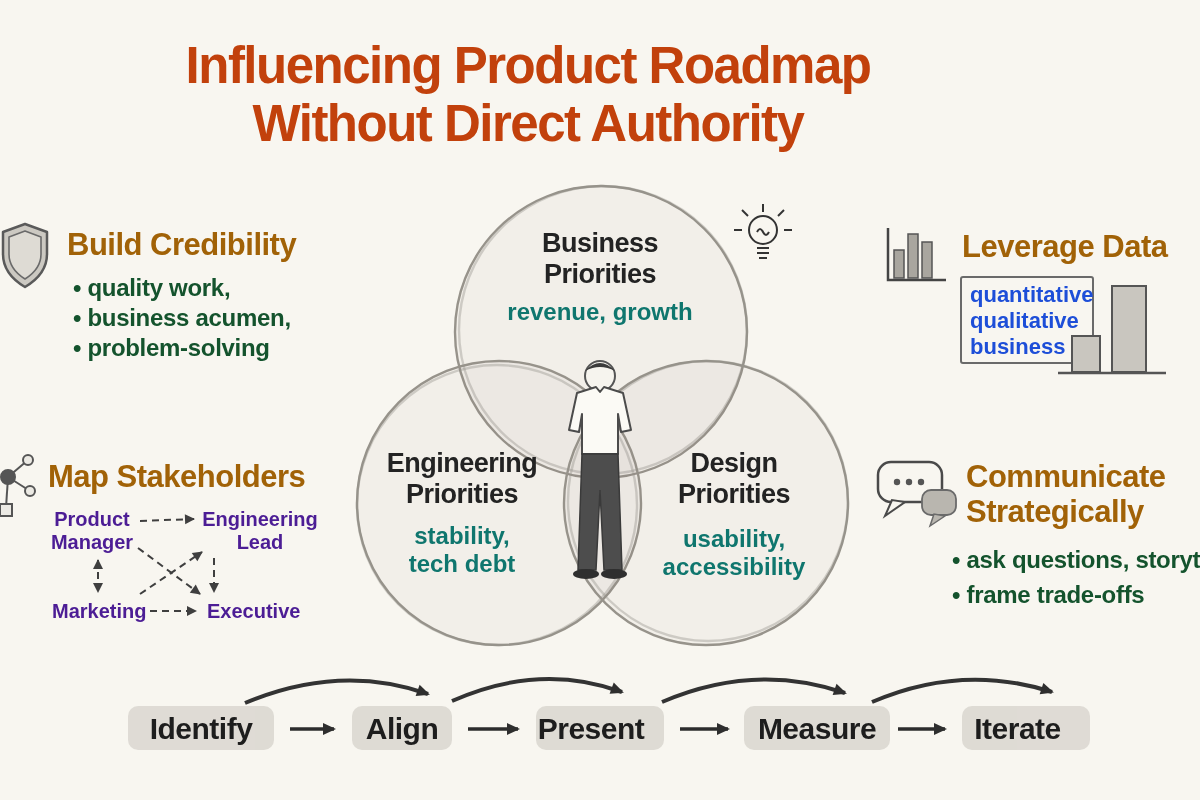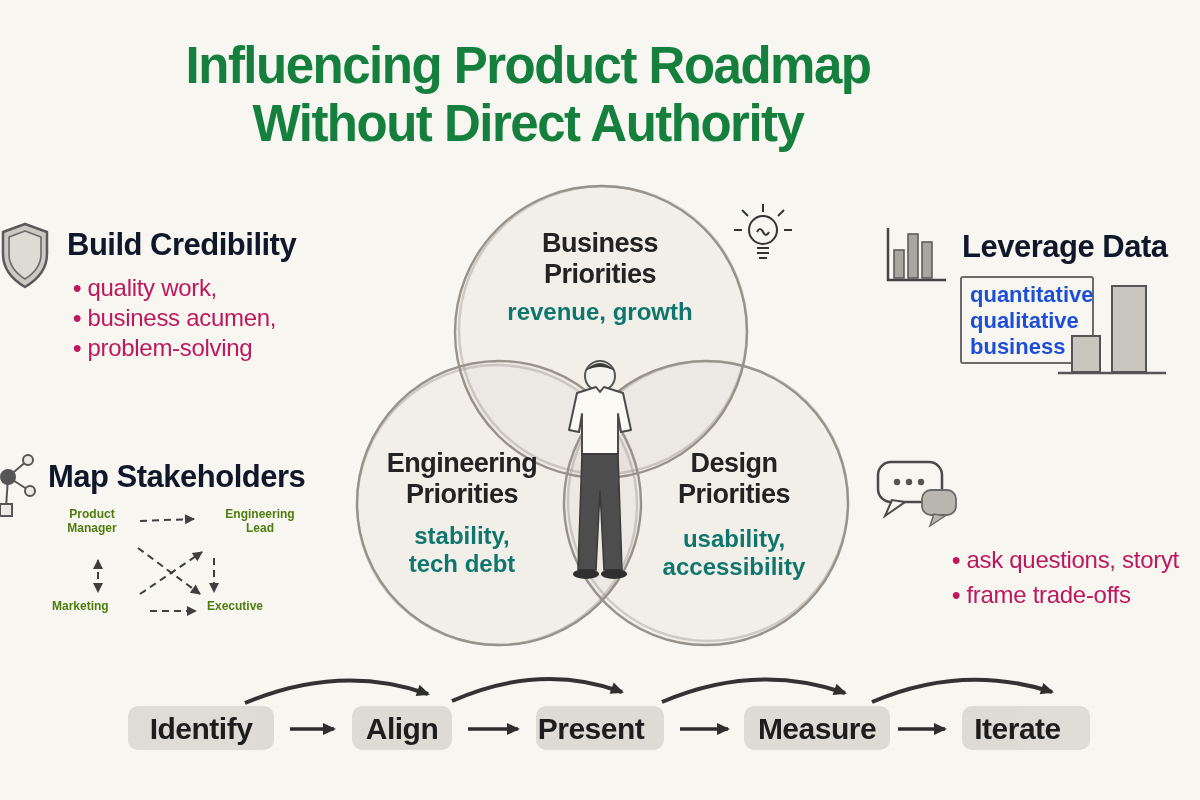--- a/index.html
+++ b/index.html
@@ -6,28 +6,28 @@
   #canvas{
     position:relative;width:1200px;height:800px;margin:0 auto;
     background:#f8f6f0;overflow:hidden;
     font-family:"Liberation Sans","DejaVu Sans",sans-serif;
     color:#262626;
   }
   #vector-layer{position:absolute;left:0;top:0;z-index:1;}
   .txt{position:absolute;z-index:2;}
   .title-line{
     width:1056px;text-align:center;font-weight:bold;font-size:51px;
-    letter-spacing:-1.5px;color:#15803d;line-height:1.0;
+    letter-spacing:-1.5px;color:#c2410c;line-height:1.0;
   }
-  .section-heading{font-size:31px;font-weight:bold;color:#0f172a;letter-spacing:-0.5px;white-space:pre-line;line-height:1.12;}
-  .bullet-line{font-size:24px;color:#be185d;font-weight:400;letter-spacing:-0.3px;}
+  .section-heading{font-size:31px;font-weight:bold;color:#a16207;letter-spacing:-0.5px;white-space:pre-line;line-height:1.12;}
+  .bullet-line{font-size:24px;color:#14532d;font-weight:700;letter-spacing:-0.3px;}
   .bullet-line::before{content:"•  ";font-weight:bold;}
   .venn-title{font-size:27px;font-weight:bold;text-align:center;line-height:1.15;white-space:pre-line;color:#232323;letter-spacing:-0.5px;}
   .venn-sub{font-size:24px;text-align:center;line-height:1.15;white-space:pre-line;color:#0f766e;font-weight:600;}
-  .node-label{font-size:12px;color:#4d7c0f;line-height:1.15;white-space:pre-line;font-weight:600;}
+  .node-label{font-size:20px;color:#4c1d95;line-height:1.15;white-space:pre-line;font-weight:600;}
   .data-item{font-size:22px;color:#1d4ed8;font-weight:600;line-height:1.22;}
   .flow-word{font-size:30px;font-weight:bold;color:#1d1d1d;text-align:center;letter-spacing:-0.5px;}
 </style>
 </head>
 <body>
 
 <div id="canvas">
 
   <svg id="vector-layer" width="1200" height="800" viewBox="0 0 1200 800">
     <defs>
@@ -170,20 +170,22 @@
   <div class="txt venn-title" style="left:614px;top:448px;width:240px;">Design
 Priorities</div>
   <div class="txt venn-sub" style="left:614px;top:525px;width:240px;">usability,
 accessibility</div>
 
   <div class="txt section-heading" style="left:962px;top:230px;">Leverage Data</div>
   <div class="txt data-item" style="left:970px;top:282px;">quantitative</div>
   <div class="txt data-item" style="left:970px;top:308px;">qualitative</div>
   <div class="txt data-item" style="left:970px;top:334px;">business</div>
 
+  <div class="txt section-heading" style="left:966px;top:460px;">Communicate
+Strategically</div>
   <div class="txt bullet-line" style="left:952px;top:546px;width:250px;">ask questions, storyt</div>
   <div class="txt bullet-line" style="left:952px;top:581px;">frame trade-offs</div>
 
   <div class="txt flow-word" style="left:131px;top:712px;width:140px;">Identify</div>
   <div class="txt flow-word" style="left:352px;top:712px;width:100px;">Align</div>
   <div class="txt flow-word" style="left:537px;top:712px;width:108px;">Present</div>
   <div class="txt flow-word" style="left:747px;top:712px;width:140px;">Measure</div>
   <div class="txt flow-word" style="left:963px;top:712px;width:109px;">Iterate</div>
 
 </div>

